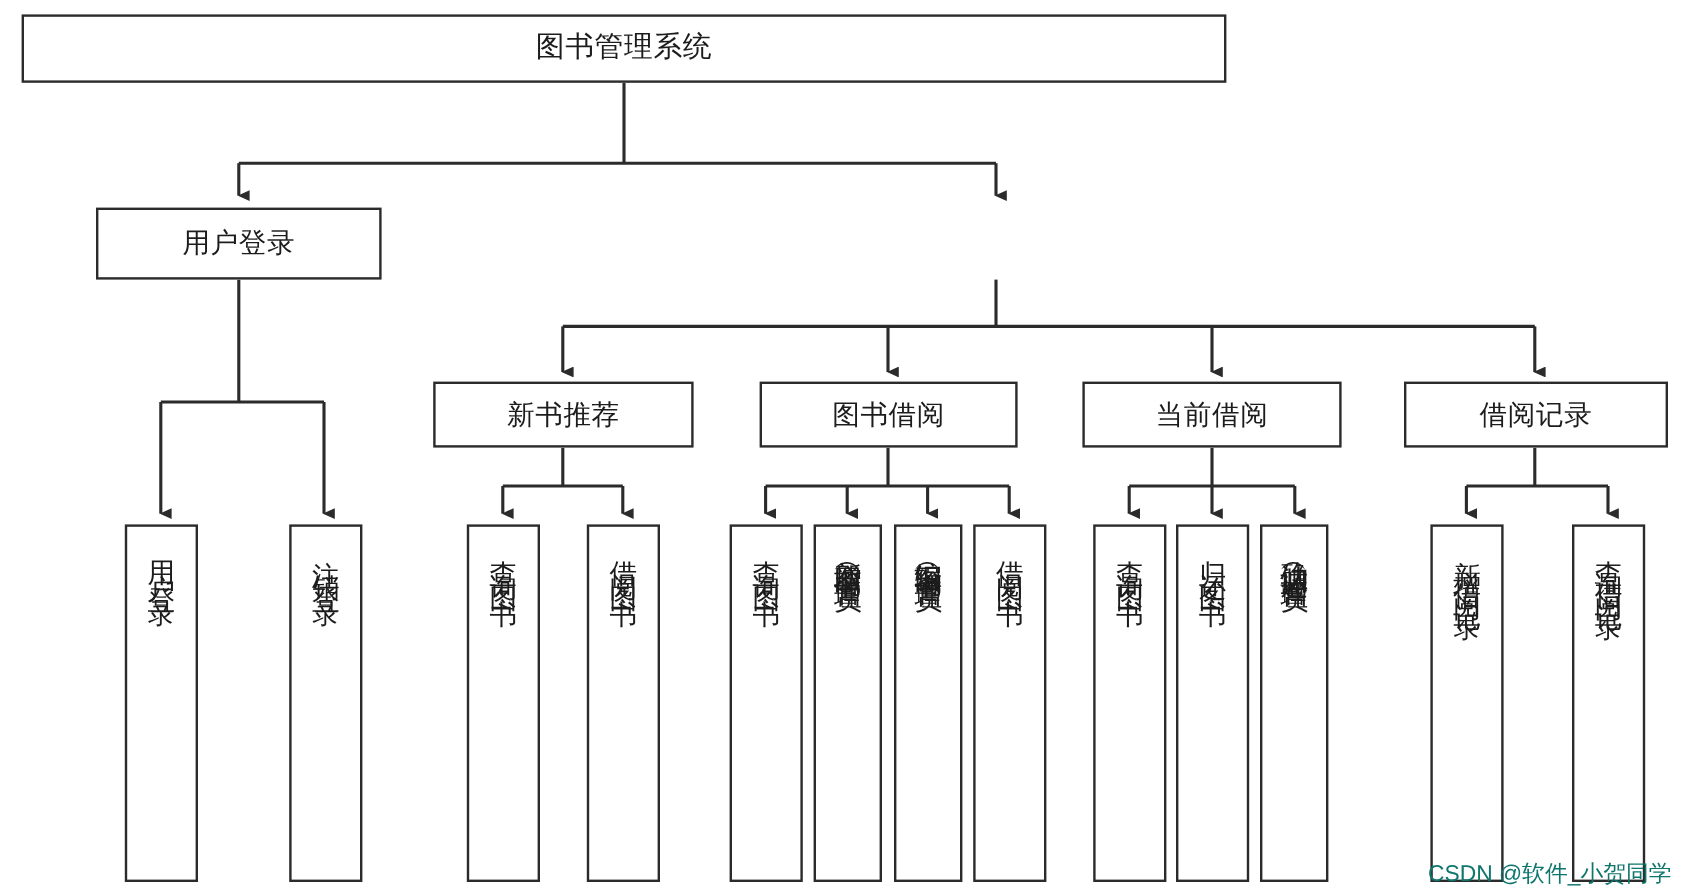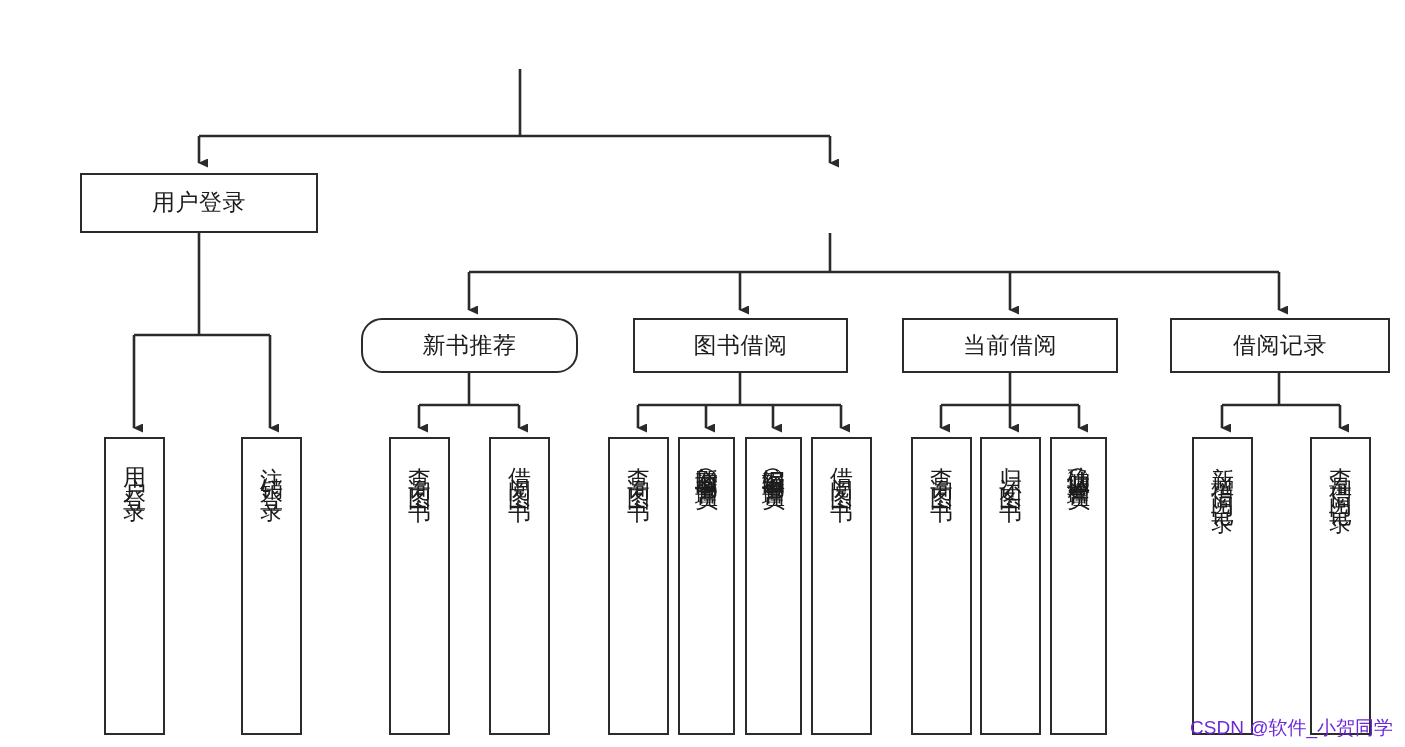--- a/index.html
+++ b/index.html
@@ -70,21 +70,21 @@
     letter-spacing: 9px;
   }
   .node.vertical.roomy .node-label {
     letter-spacing: 11px;
   }
   #watermark {
     position: absolute;
     right: 12px;
     bottom: 6px;
     font-size: 19px;
-    color: #6d28d9;
+    color: #0f766e;
     white-space: nowrap;
     user-select: none;
   }
 </style>
 </head>
 <body>
 
 <div id="diagram-root">
 
   <svg class="wires" viewBox="0 0 1405 747">
@@ -130,27 +130,30 @@
       <path d="M1010,405 L1010,428" marker-end="url(#arrowhead)"></path>
       <path d="M1079,405 L1079,428" marker-end="url(#arrowhead)"></path>
 
       <path d="M1279,373 L1279,405"></path>
       <path d="M1222,405 L1340,405"></path>
       <path d="M1222,405 L1222,428" marker-end="url(#arrowhead)"></path>
       <path d="M1340,405 L1340,428" marker-end="url(#arrowhead)"></path>
     </g>
   </svg>
 
+  <div class="node root horizontal" style="left:18px; top:12px; width:1004px; height:57px;">
+    <span class="node-label">图书管理系统</span>
+  </div>
 
   <div class="node horizontal" style="left:80px; top:173px; width:238px; height:60px;">
     <span class="node-label">用户登录</span>
   </div>
 
 
-  <div class="node horizontal" style="left:361px; top:318px; width:217px; height:55px;border-radius:21px;">
+  <div class="node horizontal" style="left:361px; top:318px; width:217px; height:55px;">
     <span class="node-label">新书推荐</span>
   </div>
 
   <div class="node horizontal" style="left:633px; top:318px; width:215px; height:55px;">
     <span class="node-label">图书借阅</span>
   </div>
 
   <div class="node horizontal" style="left:902px; top:318px; width:216px; height:55px;">
     <span class="node-label">当前借阅</span>
   </div>

